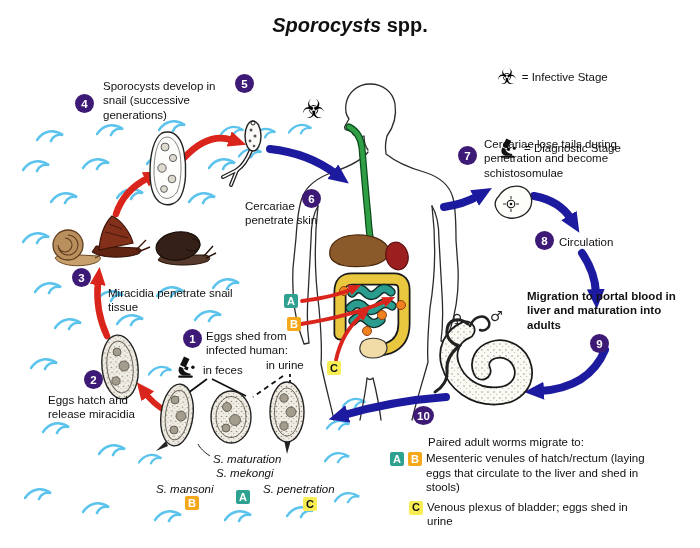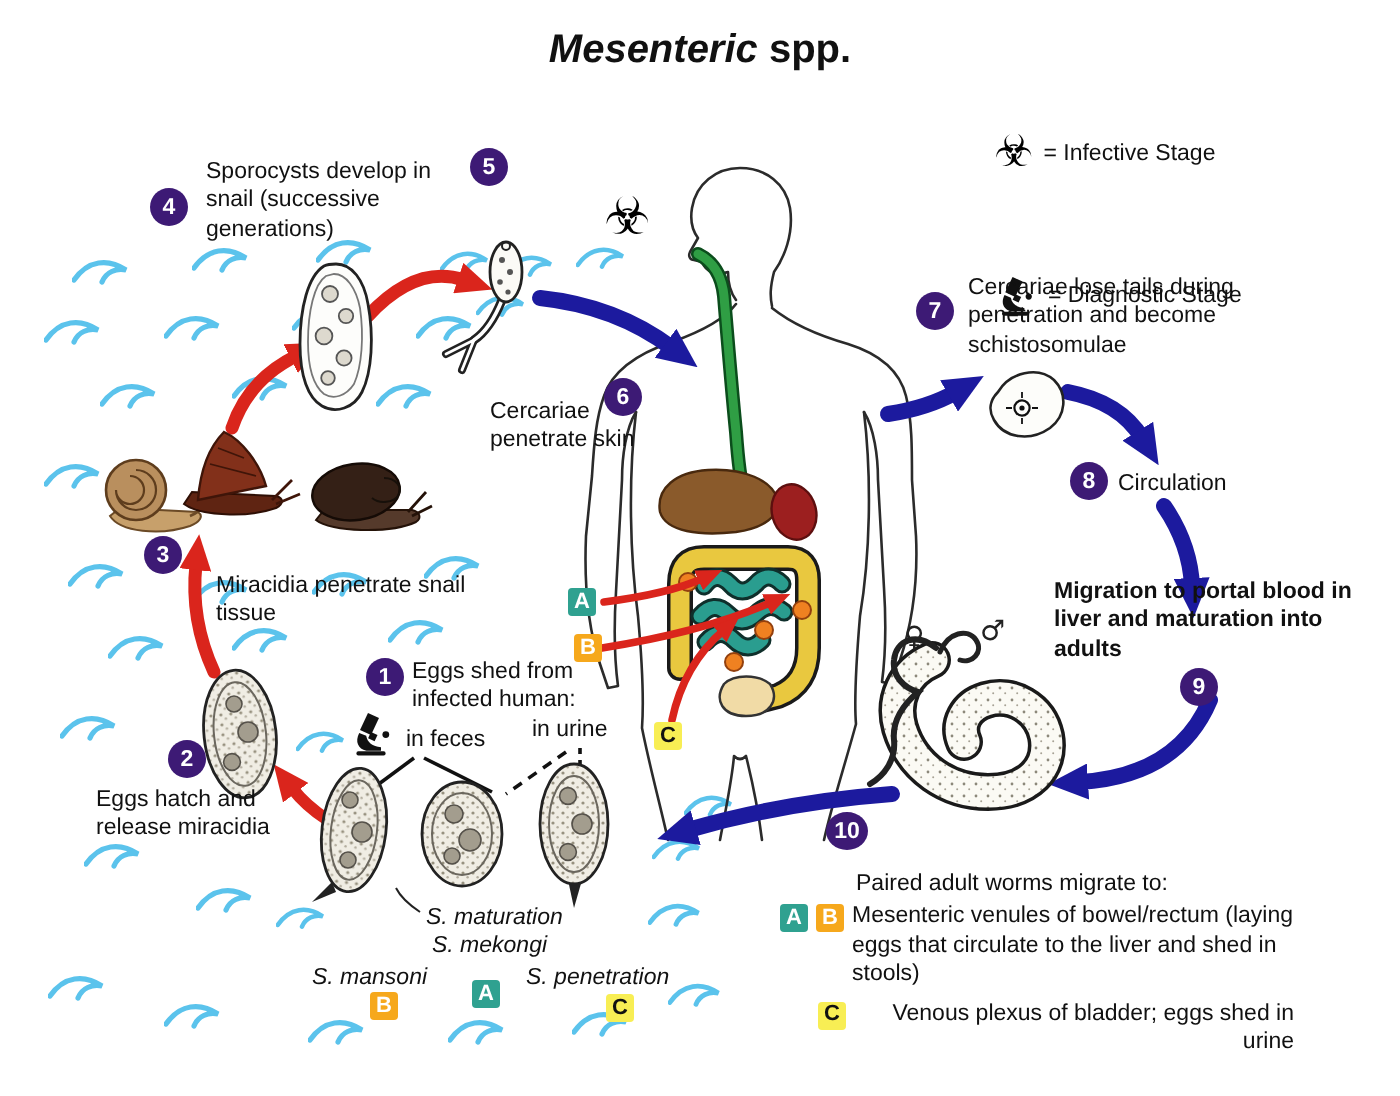--- a/index.html
+++ b/index.html
@@ -275,21 +275,21 @@
     <ellipse cx="287" cy="412" rx="17" ry="30" fill="url(#stip)" stroke="#222" stroke-width="1.4"></ellipse>
     <ellipse cx="287" cy="412" rx="12.5" ry="24" fill="none" stroke="#6b675e" stroke-width="1"></ellipse>
     <g fill="#a39d8e" stroke="#55514a" stroke-width="0.8">
           <circle cx="284" cy="398" r="4.2"></circle>
           <circle cx="291" cy="412" r="5"></circle>
           <circle cx="284" cy="426" r="4.2"></circle>
         </g>
   </g>
 </svg>
 
-<div class="title"><span class="it">Mesenteric</span><span> spp.</span></div>
+<div class="title"><span class="it">Sporocysts</span><span> spp.</span></div>
 
 <div class="legend-row" style="left:497px;top:66px;">
   <span class="bio" style="font-size:22px;">☣</span>
   <span>= Infective Stage</span>
 </div>
 <div class="legend-row" style="left:499px;top:94px;margin-top:44px;">
   <svg width="20" height="20">
         <use href="#microscope"></use>
       </svg>
   <span>= Diagnostic Stage</span>
@@ -320,25 +320,25 @@
 <div class="lbl" style="left:245px;top:199px;width:85px;">Cercariae penetrate skin</div>
 <div class="lbl" style="left:484px;top:137px;width:168px;">Cercariae lose tails during penetration and become schistosomulae</div>
 <div class="lbl" style="left:559px;top:235px;">Circulation</div>
 <div class="lbl" style="left:527px;top:289px;width:158px;font-weight:bold;">Migration to portal blood in liver and maturation into adults</div>
 
 <div class="s10">
   <div class="s10-intro">Paired adult worms migrate to:</div>
   <div class="s10-row">
     <span class="badge badge-a">A</span>
     <span class="badge badge-b">B</span>
-    <span style="width:228px;">Mesenteric venules of bowel/rectum (laying eggs that circulate to the liver and shed in stools)</span>
+    <span style="width:228px;">Mesenteric venules of hatch/rectum (laying eggs that circulate to the liver and shed in stools)</span>
   </div>
   <div class="s10-row c">
     <span class="badge badge-c">C</span>
-    <span style="width:220px;text-align:right;">Venous plexus of bladder; eggs shed in urine</span>
+    <span style="width:220px;">Venous plexus of bladder; eggs shed in urine</span>
   </div>
 </div>
 
 <span class="badge badge-a abs" style="left:284px;top:294px;">A</span>
 <span class="badge badge-b abs" style="left:287px;top:317px;">B</span>
 <span class="badge badge-c abs" style="left:327px;top:361px;">C</span>
 
 <div class="lbl sp" style="left:213px;top:452px;">S. maturation</div>
 <div class="lbl sp" style="left:216px;top:466px;">S. mekongi</div>
 <div class="lbl sp" style="left:156px;top:482px;">S. mansoni</div>

